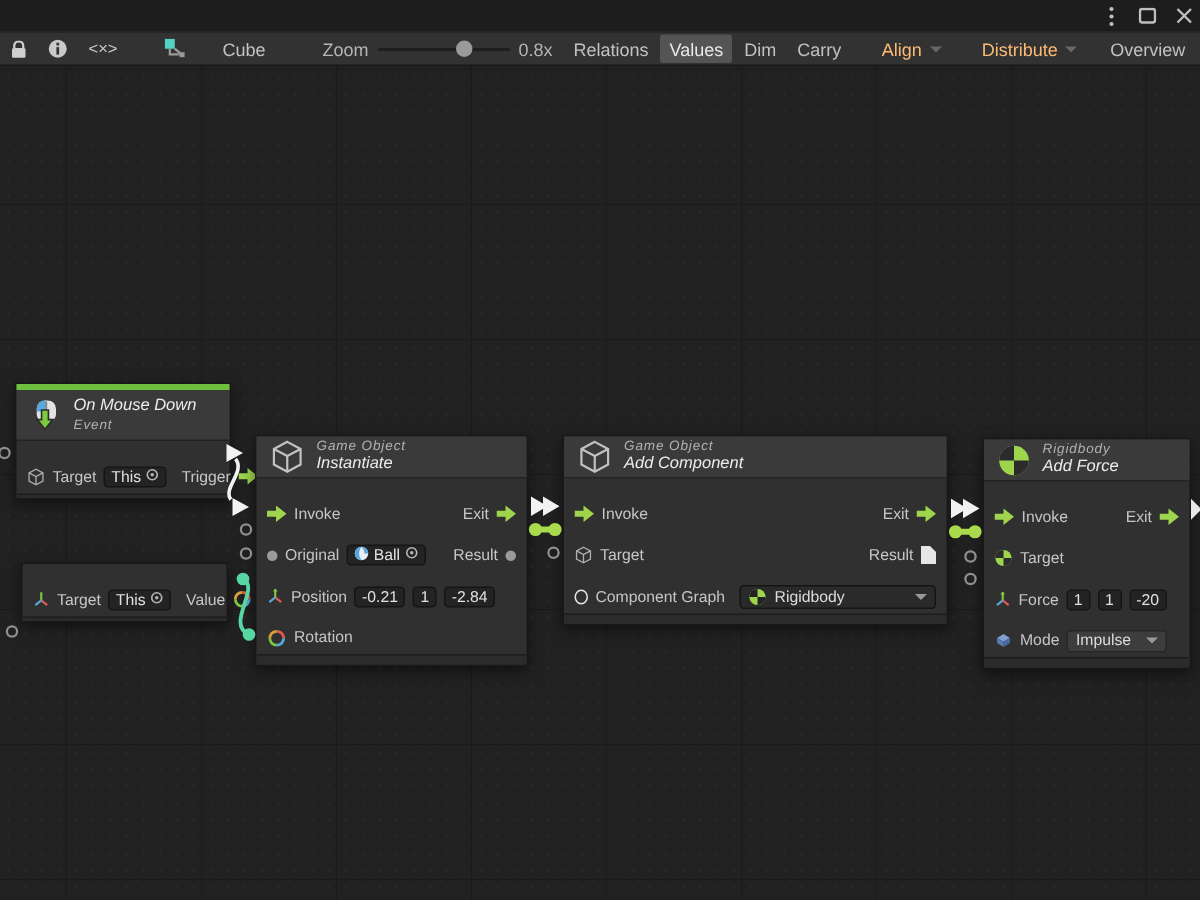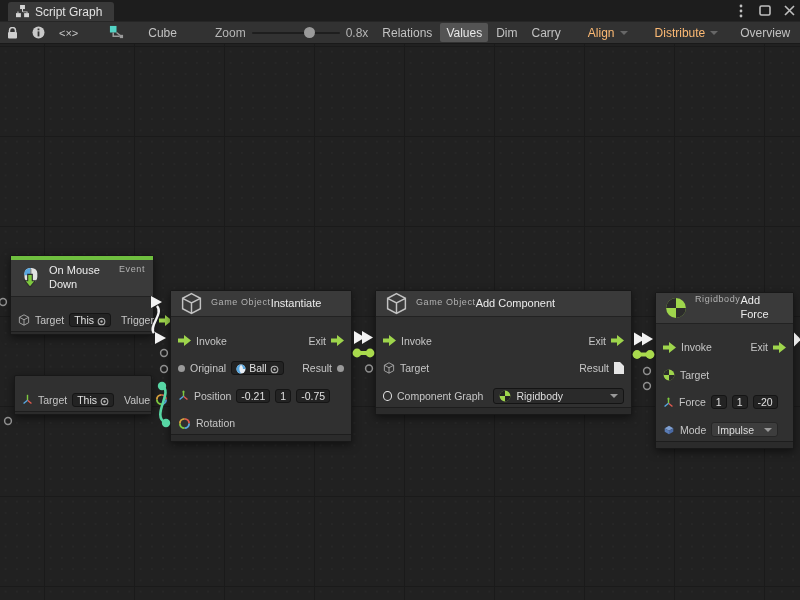--- a/index.html
+++ b/index.html
@@ -38,59 +38,46 @@
       radial-gradient(circle, #272727 0.8px, transparent 1.4px);
     background-size: 90px 90px, 90px 90px, 11.25px 11.25px;
     background-position: 0 2px, 44px 0, 0 2px; }
 
   
   .node { position:absolute; background:#303030; border:1px solid #181818; border-radius:2px;
           box-shadow:0 3px 9px rgba(0,0,0,.5); color:#c8c8c8; font-size:11px; z-index:2; }
   .evbar { height:4px; background:#6fbf3f; }
   .hdr { display:flex; align-items:center; gap:8px; padding:1px 9px; background:#3a3a3a;
          border-bottom:1px solid #222; }
-  .hdr-text { display:flex; flex-direction:row; line-height:1.25; }
+  .hdr-text { display:flex; flex-direction:column; line-height:1.25;font-style:italic; }
   .cat { font-size:9px; color:#b2b2b2; letter-spacing:.6px; }
   .ttl { font-size:11px; color:#ececec; }
   .nbody { padding:4px 7px 3px 7px; }
   .row { display:flex; align-items:center; gap:5px; height:15.5px; white-space:nowrap;margin-top:12px; }
   .sp { flex:1; }
   .lbl { color:#c6c6c6; font-size:10.5px; }
   .field { background:#232323; border:1px solid #151515; border-radius:3px; height:14px;
-           display:flex; align-items:flex-end; gap:3px; padding:0 4px; color:#e0e0e0; font-size:10.5px; }
+           display:flex; align-items:flex-start; gap:3px; padding:0 4px; color:#e0e0e0; font-size:10.5px; }
   .nfoot { height:7px; background:#2b2b2b; border-top:1px solid #1d1d1d; }
   .nfoot.slim { height:3px; }
   .dd { background:#2a2a2a; border:1px solid #141414; border-radius:3px; height:16px;
         display:flex; align-items:center; gap:5px; padding:0 5px; color:#dcdcdc; font-size:10.5px; }
   .dd.small { background:#3d3d3d; border-color:#262626; height:15px; }
   .dot-port { width:7px; height:7px; border-radius:50%; background:#9a9a9a; }
   .circle-port { width:10px; height:10px; border-radius:50%; border:1.6px solid #e8e8e8; }
   .icon { display:inline-flex; align-items:center; justify-content:center; }
 
   .wires { position:absolute; left:0; top:0; width:800px; height:600px; z-index:5; pointer-events:none; }
 </style>
 </head>
 <body>
 
 <div id="app">
 
   <div class="tabstrip">
-    <div class="tab">
-      <span class="icon">
-        <svg width="13" height="13" viewBox="0 0 16 16">
-            <g fill="#d5d5d5">
-              <rect x="5" y="0" width="6" height="5"></rect>
-              <rect x="0" y="10" width="6" height="5"></rect>
-              <rect x="10" y="10" width="6" height="5"></rect>
-              <path d="M7.4 5h1.2v3H3v2H1.8V8H7.4zM7.4 8h6.8v2H13V9H8.6z"></path>
-            </g>
-          </svg>
-      </span>
-      <span>Script Graph</span>
-    </div>
     <div class="win-controls">
       <span class="win-btn">
         <svg width="4" height="14" viewBox="0 0 4 14">
             <g fill="#bfbfbf">
               <circle cx="2" cy="2" r="1.4"></circle>
               <circle cx="2" cy="7" r="1.4"></circle>
               <circle cx="2" cy="12" r="1.4"></circle>
             </g>
           </svg>
       </span>
@@ -333,21 +320,21 @@
             </svg>
         </span>
         <span class="lbl">Position</span>
         <span class="field">
             <span>-0.21</span>
           </span>
         <span class="field">
             <span>1</span>
           </span>
         <span class="field">
-            <span>-0.75</span>
+            <span>-2.84</span>
           </span>
       </div>
       <div class="row">
         <span class="icon">
           <svg width="13" height="13" viewBox="0 0 14 14">
               <g fill="none" stroke-width="2">
                 <path d="M12 7a5 5 0 00-5-5" stroke="#e05a4f"></path>
                 <path d="M7 12a5 5 0 005-5" stroke="#57a7e0"></path>
                 <path d="M2 7a5 5 0 005 5" stroke="#7ec93f"></path>
                 <path d="M7 2a5 5 0 00-5 5" stroke="#d9a13c"></path>

